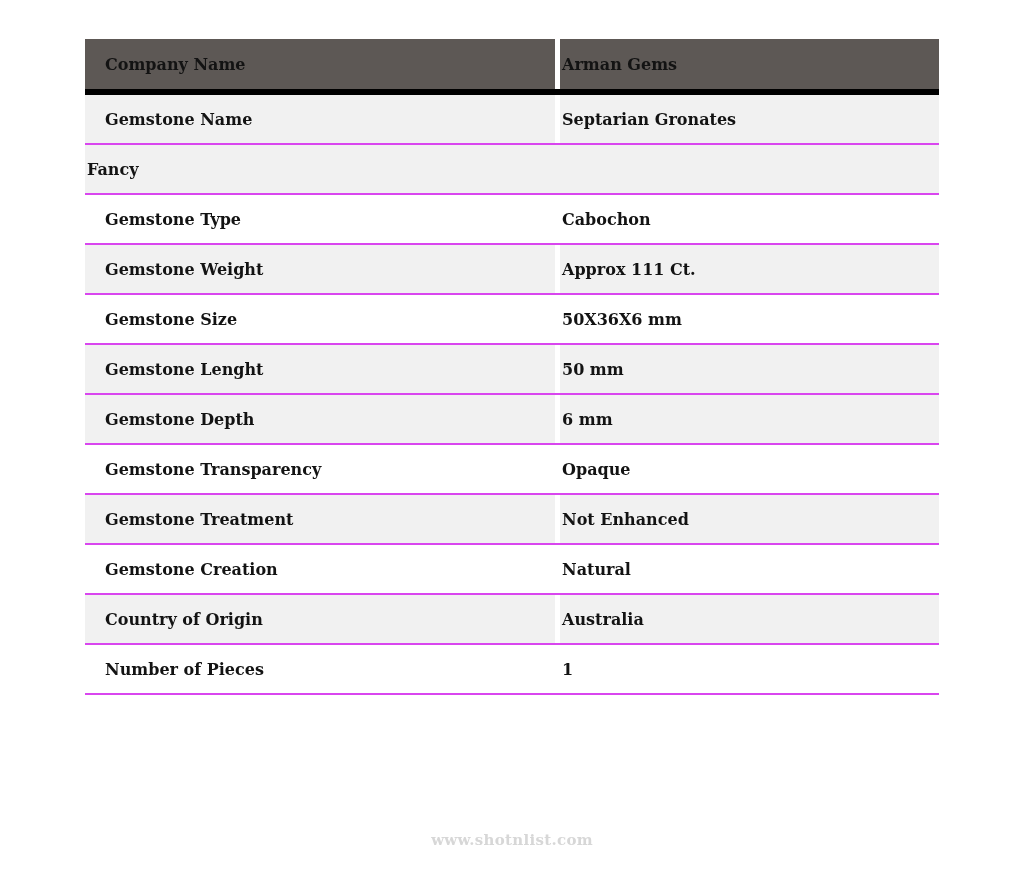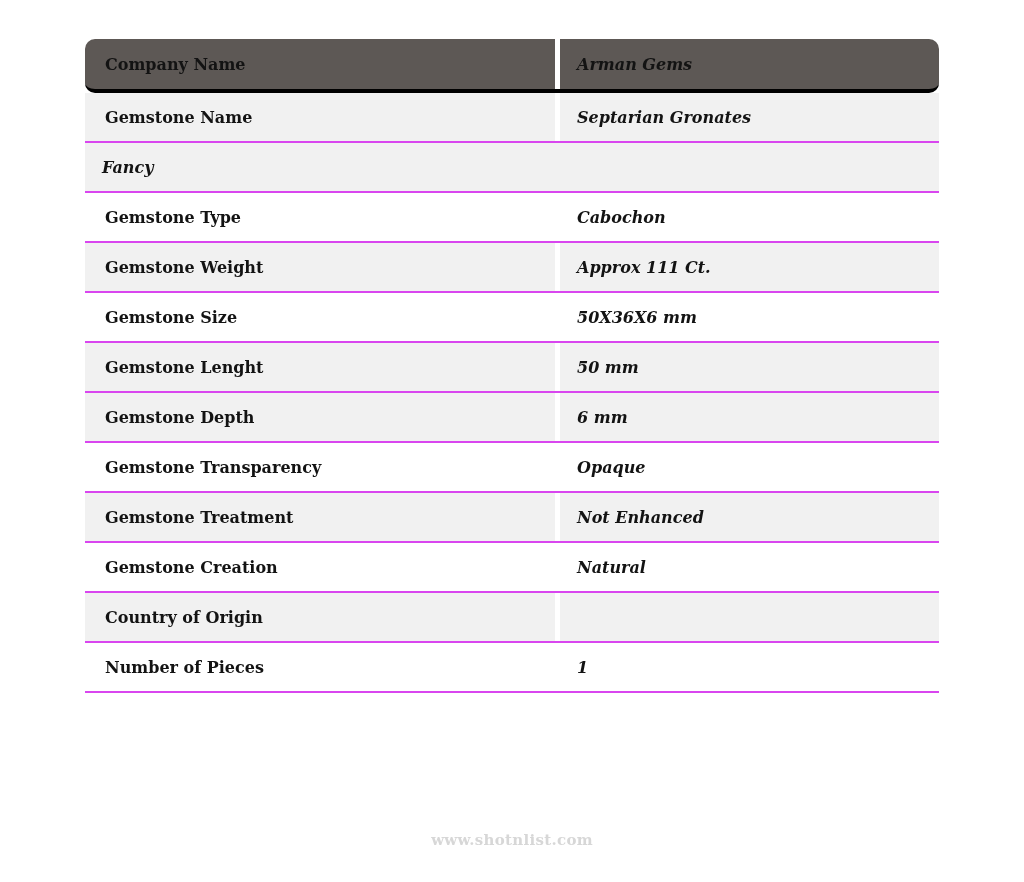--- a/index.html
+++ b/index.html
@@ -25,22 +25,21 @@
     top: 39px;
     width: 854px;
   }
   .row {
     display: flex;
     background: var(--row-bg);
   }
   .row.header {
     background: var(--header-bg);
     height: 50px;
-    border-bottom: 4px solid #000000;
-    border-radius: 10px;
+    border-bottom: 6px solid #000000;
   }
   .row.data {
     height: 48px;
     border-bottom: 2px solid #d946ef;
   }
   .row.stripe {
     background: var(--stripe-bg);
   }
   .cell {
     display: flex;
@@ -53,22 +52,21 @@
   }
   .cell.label {
     width: 475px;
     box-sizing: border-box;
     border-right: 5px solid #ffffff;
     padding-left: 20px;
     flex: none;
   }
   .cell.value {
     flex: 1;
-    padding-left: 17px;
-    font-style: italic;
+    padding-left: 2px;
   }
   .watermark {
     position: absolute;
     left: 85px;
     top: 831px;
     width: 854px;
     text-align: center;
     font-weight: bold;
     font-size: 15px;
     color: var(--watermark);
@@ -119,20 +117,21 @@
   <div class="row data stripe">
     <div class="cell label">Gemstone Treatment</div>
     <div class="cell value">Not Enhanced</div>
   </div>
   <div class="row data">
     <div class="cell label">Gemstone Creation</div>
     <div class="cell value">Natural</div>
   </div>
   <div class="row data stripe">
     <div class="cell label">Country of Origin</div>
+    <div class="cell value">Australia</div>
   </div>
   <div class="row data">
     <div class="cell label">Number of Pieces</div>
     <div class="cell value">1</div>
   </div>
 
 </div>
 
 <div class="watermark">www.shotnlist.com</div>
 

